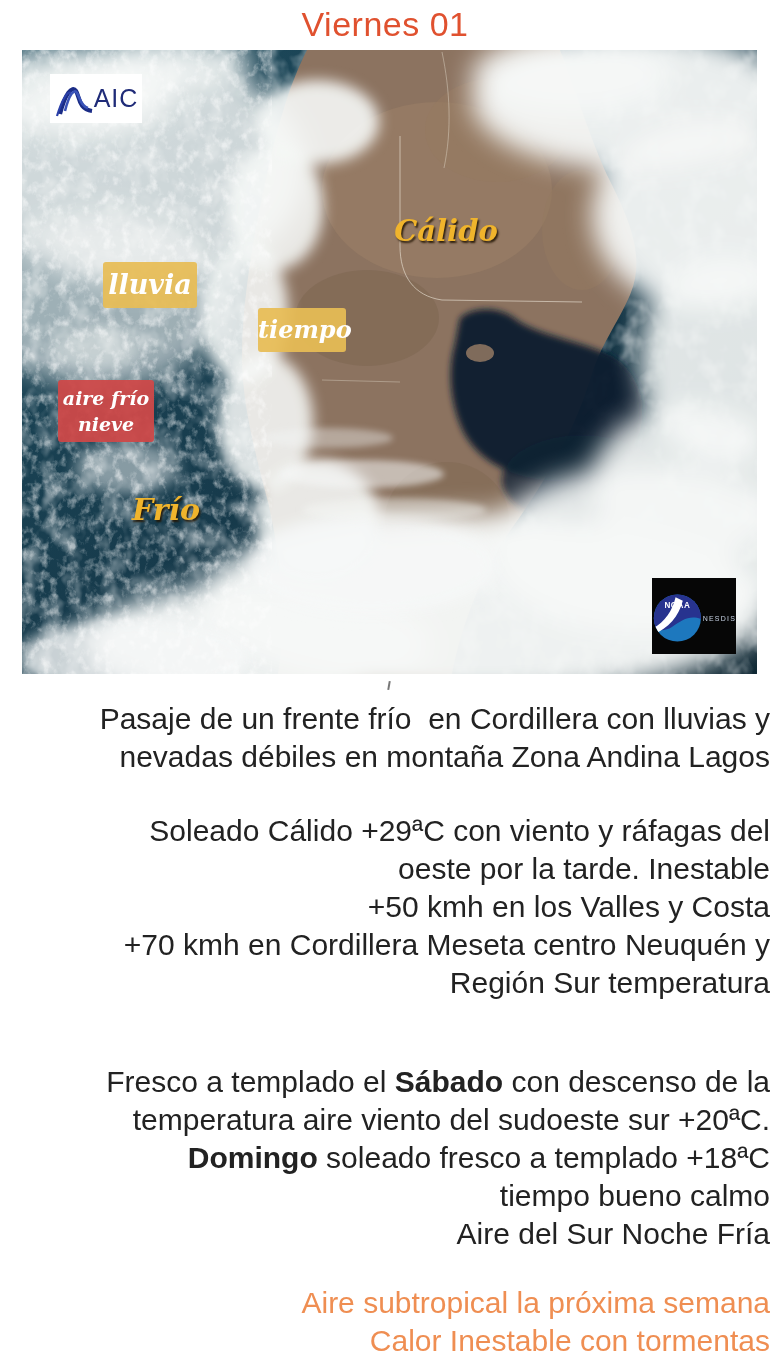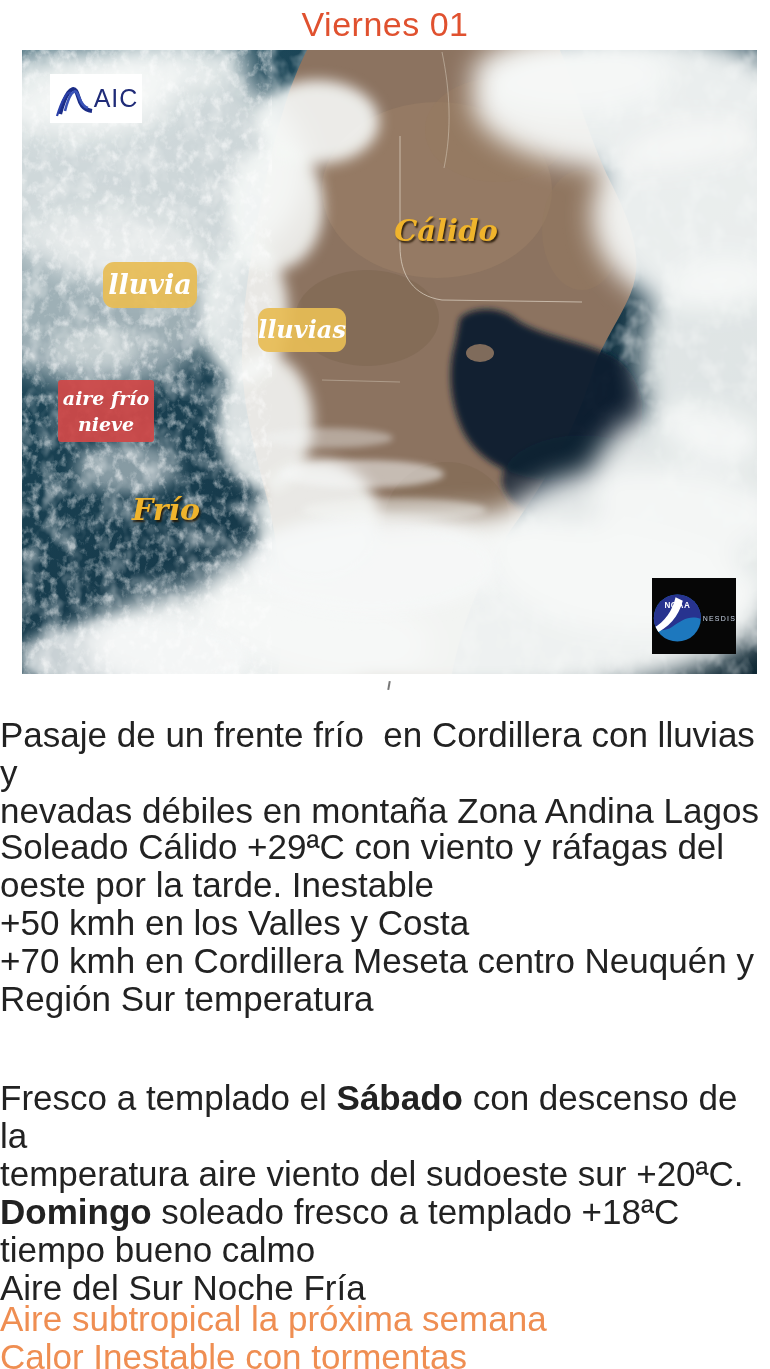--- a/index.html
+++ b/index.html
@@ -5,21 +5,21 @@
   html,body{margin:0;padding:0;background:#ffffff;}
   .page{position:relative;width:770px;height:1369px;margin:0 auto;background:#ffffff;
         font-family:"Liberation Sans",sans-serif;overflow:hidden;}
   .title{position:absolute;top:5px;left:0;width:100%;text-align:center;
          font-size:34px;font-weight:500;color:#E0512F;letter-spacing:0.5px;}
   
   .map{position:absolute;left:22px;top:50px;width:613px;height:624px;background:#16394A;}
   .map svg.base{position:absolute;left:0;top:0;width:735px;height:624px;display:block;}
   .maplabel{position:absolute;font-family:"DejaVu Serif",serif;font-style:italic;font-weight:bold;
             color:#ffffff;text-align:center;line-height:1.15;}
-  .box-gold{background:rgba(231,188,85,0.93);border-radius:11px;}
+  .box-gold{background:rgba(231,188,85,0.93);border-radius:3px;}
   .box-red{background:rgba(206,73,73,0.95);border-radius:3px;}
   .gold-text{color:#F0B42C;text-shadow:1.5px 2px 2px rgba(35,22,4,0.9);}
   .lbl-lluvia{left:81px;top:212px;width:94px;height:46px;font-size:27px;line-height:46px;}
   .lbl-viento{left:236px;top:258px;width:88px;height:44px;font-size:24px;line-height:44px;}
   .lbl-airefrio{left:36px;top:330px;width:96px;height:62px;font-size:19px;line-height:26px;
                 padding-top:5px;box-sizing:border-box;white-space:pre-line;}
   .lbl-calido{left:368px;top:165px;width:112px;font-size:29px;}
   .lbl-frio{left:103px;top:443px;width:82px;font-size:30px;}
   
   .aic{position:absolute;left:28px;top:24px;width:92px;height:49px;background:#ffffff;
@@ -27,22 +27,22 @@
   .aic-text{color:#1F2B78;font-size:25px;font-weight:400;letter-spacing:1px;
             font-family:"Liberation Sans",sans-serif;margin-left:-6px;}
   
   .noaa{position:absolute;left:630px;top:528px;width:84px;height:76px;background:#060606;
         display:flex;flex-direction:row;align-items:center;justify-content:flex-start;padding-top:3px;box-sizing:border-box;}
   .noaa-sub{color:#C7D2E4;font-size:7px;letter-spacing:1.2px;filter:blur(0.6px);margin-top:1px;
             font-family:"Liberation Sans",sans-serif;}
   .tick{position:absolute;left:388px;top:681px;width:2px;height:9px;background:#4a4a4a;
         transform:rotate(10deg);opacity:0.75;}
   
-  .para{position:absolute;left:0;width:100%;text-align:left;color:#222222;
-        font-size:35px;line-height:38px;font-weight:400;margin-top:16px;}
+  .para{position:absolute;left:0;width:100%;text-align:right;color:#222222;
+        font-size:30px;line-height:38px;font-weight:400;}
   .t-line{white-space:pre-wrap;}
   .para b{font-weight:bold;}
   .p1{top:700px;}
   .p2{top:812px;}
   .p3{top:1063px;}
   .p4{top:1284px;color:#EF8E52;}
 </style>
 </head>
 <body>
 
@@ -159,21 +159,21 @@
       <svg width="46" height="42" viewBox="0 0 46 42" xmlns="http://www.w3.org/2000/svg">
         <path d="M6,36 C11,16 18,7 22,13 C26,19 24,31 38,33" stroke="#1B2C86" stroke-width="4.2" fill="none"></path>
         <path d="M11,33 C15,17 20,10 23,15 C26,20 27,28 34,30" stroke="#3A53B8" stroke-width="2.6" fill="none"></path>
         <path d="M3,38 C8,22 13,13 17,15" stroke="#2A3FA8" stroke-width="2.2" fill="none"></path>
       </svg>
       <span class="aic-text">AIC</span>
     </div>
 
     <div class="maplabel gold-text lbl-calido">Cálido</div>
     <div class="maplabel box-gold lbl-lluvia">lluvia</div>
-    <div class="maplabel box-gold lbl-viento">lluvias</div>
+    <div class="maplabel box-gold lbl-viento">tiempo</div>
     <div class="maplabel box-red lbl-airefrio">aire frío
 nieve</div>
     <div class="maplabel gold-text lbl-frio">Frío</div>
 
     <div class="noaa">
       <svg width="56" height="56" viewBox="0 0 56 56" xmlns="http://www.w3.org/2000/svg">
         <defs>
             <clipPath id="noaacirc">
               <circle cx="28" cy="28" r="26"></circle>
             </clipPath>

